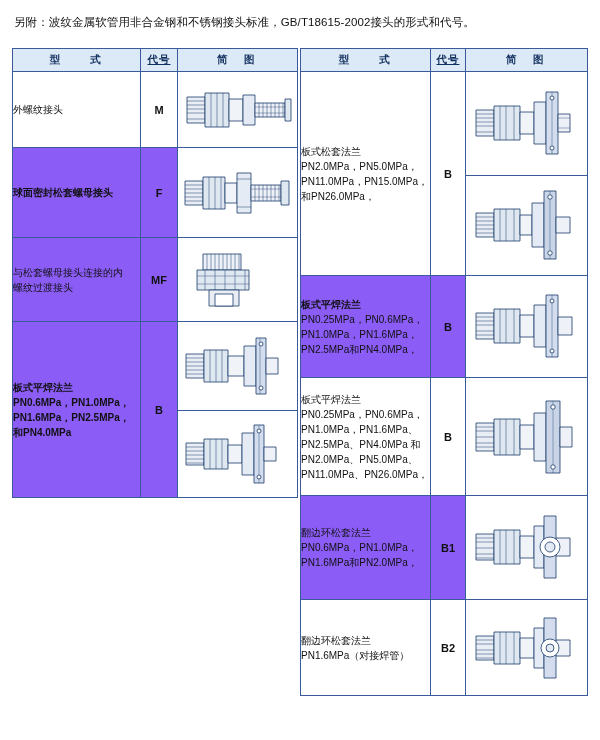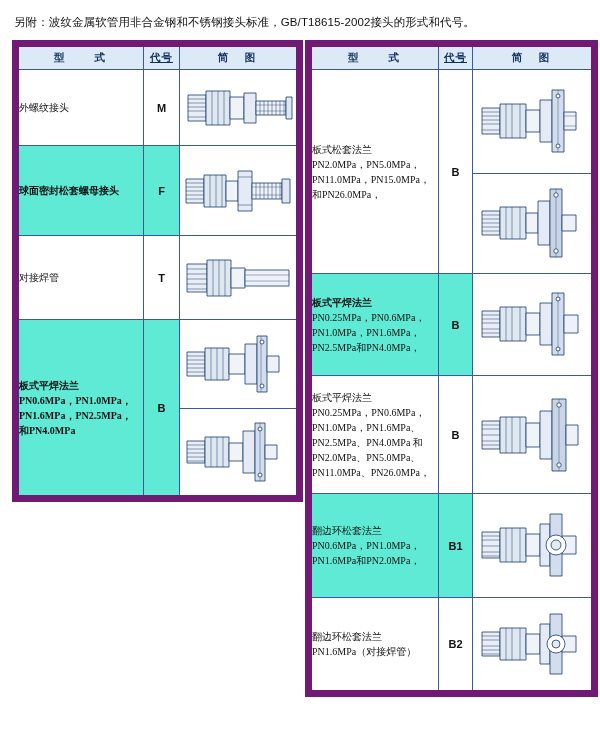--- a/index.html
+++ b/index.html
@@ -18,33 +18,33 @@
     position: relative;
     width: 600px;
     height: 740px;
     box-sizing: border-box;
     padding: 14px 12px 0 12px;
   }
   .doc-title {
     font-size: 11.5px;
     line-height: 16px;
     color: #111;
-    margin: 0 0 10px 2px;
+    margin: 0 0 18px 2px;
     letter-spacing: 0.1px;
   }
   .tables {
     display: flex;
     flex-direction: row;
     align-items: flex-start;
     gap: 0px;
   }
   table.spec {
     border-collapse: collapse;
     table-layout: fixed;
-    border: 7px solid #701a75;
+    border: 1px solid #701a75;
   }
   table.spec.left { width: 286px; }
   table.spec.right { width: 288px; margin-left: 2px; }
 
   table.spec th, table.spec td {
     border: 1px solid #3b5a9a;
     vertical-align: middle;
     padding: 0;
   }
   thead th {
@@ -56,34 +56,33 @@
     letter-spacing: 3px;
     text-align: center;
   }
   thead th.code-h { letter-spacing: 1px; text-decoration: underline; }
 
   td.label {
     font-size: 10px;
     line-height: 15px;
     padding: 4px 6px;
     color: #111;
-    font-family: Liberation Serif, serif;
   }
   td.label.bold { font-weight: bold; }
   td.code {
     text-align: center;
     font-size: 11px;
     font-weight: bold;
     color: #111;
   }
   td.fig {
     text-align: center;
     background: #ffffff;
   }
-  tr.tint td.label, tr.tint td.code { background: #5eead4; margin-left: 33px; }
+  tr.tint td.label, tr.tint td.code { background: #8b5cf6; margin-left: 33px; }
   tr.plain td.label, tr.plain td.code { background: #ffffff; }
 
   .fig-wrap {
     display: flex;
     align-items: center;
     justify-content: center;
     width: 100%;
     height: 100%;
   }
   svg { display: block; }
@@ -158,42 +157,43 @@
                   <path d="M74 24 L74 40 M78 24 L78 40 M82 24 L82 40 M86 24 L86 40 M90 24 L90 40 M94 24 L94 40 M98 24 L98 40" stroke-width="0.5"></path>
                   <path d="M70 28 L100 28 M70 36 L100 36" stroke-width="0.4"></path>
                   <path d="M100 20 L108 20 L108 44 L100 44 Z" fill="#dfe7f1"></path>
                 </g>
               </svg>
             </div>
           </td>
         </tr>
 
 
-
-        <tr class="plain" style="height:84px">
-          <td class="label">
-            <span class="lbl-line">对接焊管</span>
-          </td>
-          <td class="code">T</td>
-          <td class="fig">
-            <div class="fig-wrap">
-              <svg width="110" height="60" viewBox="0 0 110 60">
-                <g stroke="#1a3a6b" stroke-width="0.8" fill="none">
-                  <path d="M4 16 L4 44 L24 44 L24 16 Z" fill="#e9eef5"></path>
-                  <path d="M4 21 L24 21 M4 26 L24 26 M4 31 L24 31 M4 36 L24 36 M4 41 L24 41" stroke-width="0.5"></path>
-                  <path d="M24 12 L48 12 L48 48 L24 48 Z" fill="#dfe7f1"></path>
-                  <path d="M30 12 L30 48 M36 12 L36 48 M42 12 L42 48" stroke-width="0.5"></path>
-                  <path d="M48 20 L62 20 L62 40 L48 40 Z" fill="#f0f3f8"></path>
-                  <path d="M62 22 L106 22 L106 38 L62 38 Z" fill="#eef2f8"></path>
-                  <path d="M62 27 L106 27 M62 33 L106 33" stroke-width="0.4"></path>
-                </g>
-              </svg>
-            </div>
-          </td>
-        </tr>
+        <tr class="tint" style="height:84px">
+          <td class="label">
+            <span class="lbl-line">与松套螺母接头连接的内</span>
+            <span class="lbl-line">螺纹过渡接头</span>
+          </td>
+          <td class="code">MF</td>
+          <td class="fig">
+            <div class="fig-wrap">
+              <svg width="108" height="64" viewBox="0 0 108 64">
+                <g stroke="#1a3a6b" stroke-width="0.8" fill="none">
+                  <path d="M20 6 L58 6 L58 22 L20 22 Z" fill="#eef2f8"></path>
+                  <path d="M24 6 L24 22 M28 6 L28 22 M32 6 L32 22 M36 6 L36 22 M40 6 L40 22 M44 6 L44 22 M48 6 L48 22 M52 6 L52 22 M56 6 L56 22" stroke-width="0.5"></path>
+                  <path d="M14 22 L66 22 L66 42 L14 42 Z" fill="#dfe7f1"></path>
+                  <path d="M22 22 L22 42 M32 22 L32 42 M42 22 L42 42 M52 22 L52 42 M62 22 L62 42" stroke-width="0.5"></path>
+                  <path d="M26 42 L56 42 L56 58 L26 58 Z" fill="#e9eef5"></path>
+                  <path d="M32 46 L50 46 L50 58 L32 58 Z" fill="#ffffff"></path>
+                  <path d="M14 28 L66 28 M14 36 L66 36" stroke-width="0.4"></path>
+                </g>
+              </svg>
+            </div>
+          </td>
+        </tr>
+
 
         <tr class="tint" style="height:176px">
           <td class="label bold">
             <span class="lbl-line">板式平焊法兰</span>
             <span class="lbl-line">PN0.6MPa，PN1.0MPa，</span>
             <span class="lbl-line">PN1.6MPa，PN2.5MPa，</span>
             <span class="lbl-line">和PN4.0MPa</span>
           </td>
           <td class="code">B</td>
           <td class="fig" style="padding:0">

